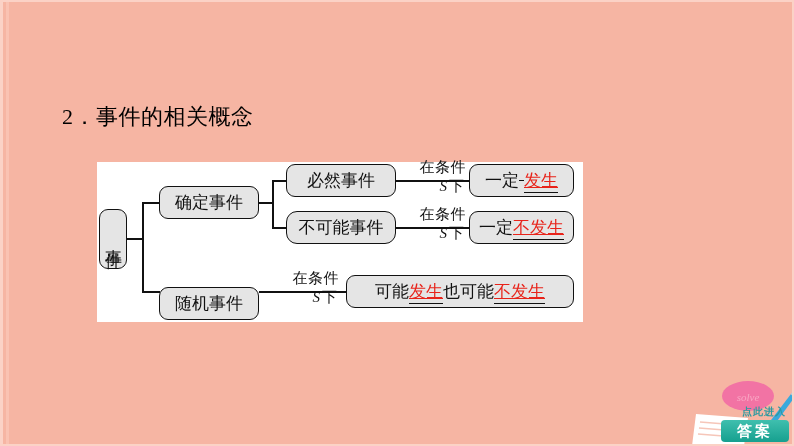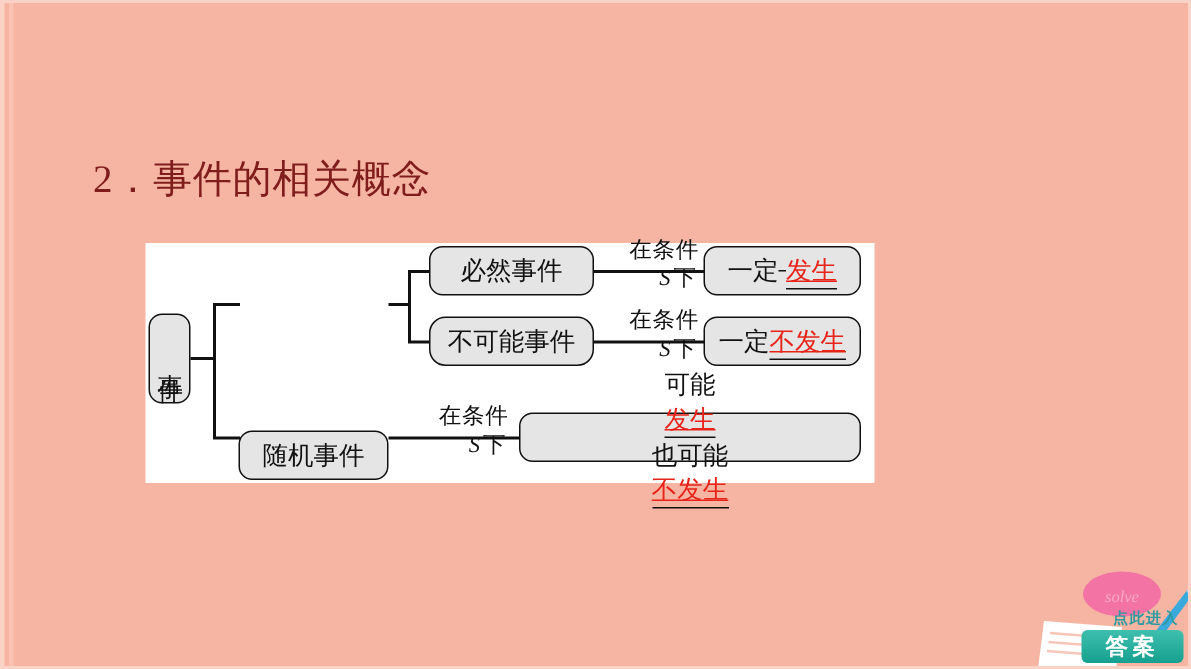--- a/index.html
+++ b/index.html
@@ -38,23 +38,23 @@
     bottom: 2px;
     background: #fac2b2;
     z-index: 2;
   }
 
   
   #heading {
     position: absolute;
     left: 62px;
     top: 104px;
-    font-size: 26px;
+    font-size: 22px;
     line-height: 1.2;
-    color: #7f1d1d;
+    color: #000000;
     letter-spacing: 0.5px;
     white-space: nowrap;
     z-index: 5;
   }
 
   
   #diagram-panel {
     position: absolute;
     left: 97px;
     top: 162px;
@@ -179,20 +179,21 @@
 
     <div class="node vertical" style="left:2px; top:47px; width:28px; height:60px;">事件</div>
 
     <div class="ln h" style="left:30px; top:76px; width:16px;"></div>
 
     <div class="ln v" style="left:45px; top:40px; height:90px;"></div>
 
     <div class="ln h" style="left:45px; top:40px; width:18px;"></div>
     <div class="ln h" style="left:45px; top:129px; width:18px;"></div>
 
+    <div class="node" style="left:62px; top:24px; width:100px; height:33px;">确定事件</div>
 
     <div class="ln h" style="left:162px; top:40px; width:14px;"></div>
     <div class="ln v" style="left:175px; top:18px; height:48px;"></div>
     <div class="ln h" style="left:175px; top:18px; width:15px;"></div>
     <div class="ln h" style="left:175px; top:65px; width:15px;"></div>
 
     <div class="node" style="left:189px; top:2px; width:110px; height:33px;">必然事件</div>
 
     <div class="ln h" style="left:299px; top:18px; width:74px;"></div>
     <div class="frac" style="left:303px; top:-2px; width:66px;">
@@ -220,21 +221,21 @@
     </div>
 
     <div class="node" style="left:62px; top:113px; width:100px; height:33px;margin-top:12px;">随机事件</div>
 
     <div class="ln h" style="left:162px; top:129px; width:88px;"></div>
     <div class="frac" style="left:170px; top:109px; width:72px;">
       <span class="num">在条件</span>
       <span class="den" style="margin-top:3px;"><span class="ital">S</span><span>下</span></span>
     </div>
 
-    <div class="node" style="left:249px; top:113px; width:228px; height:33px;flex-direction:column;">
+    <div class="node" style="left:249px; top:113px; width:228px; height:33px;">
       <span>可能</span>
         <span class="red">发生</span>
         <span>也可能</span>
         <span class="red">不发生</span>
     </div>
 
   </div>
 
   <div id="answer-decor">
     <svg width="104" height="66" viewBox="0 0 104 66">

